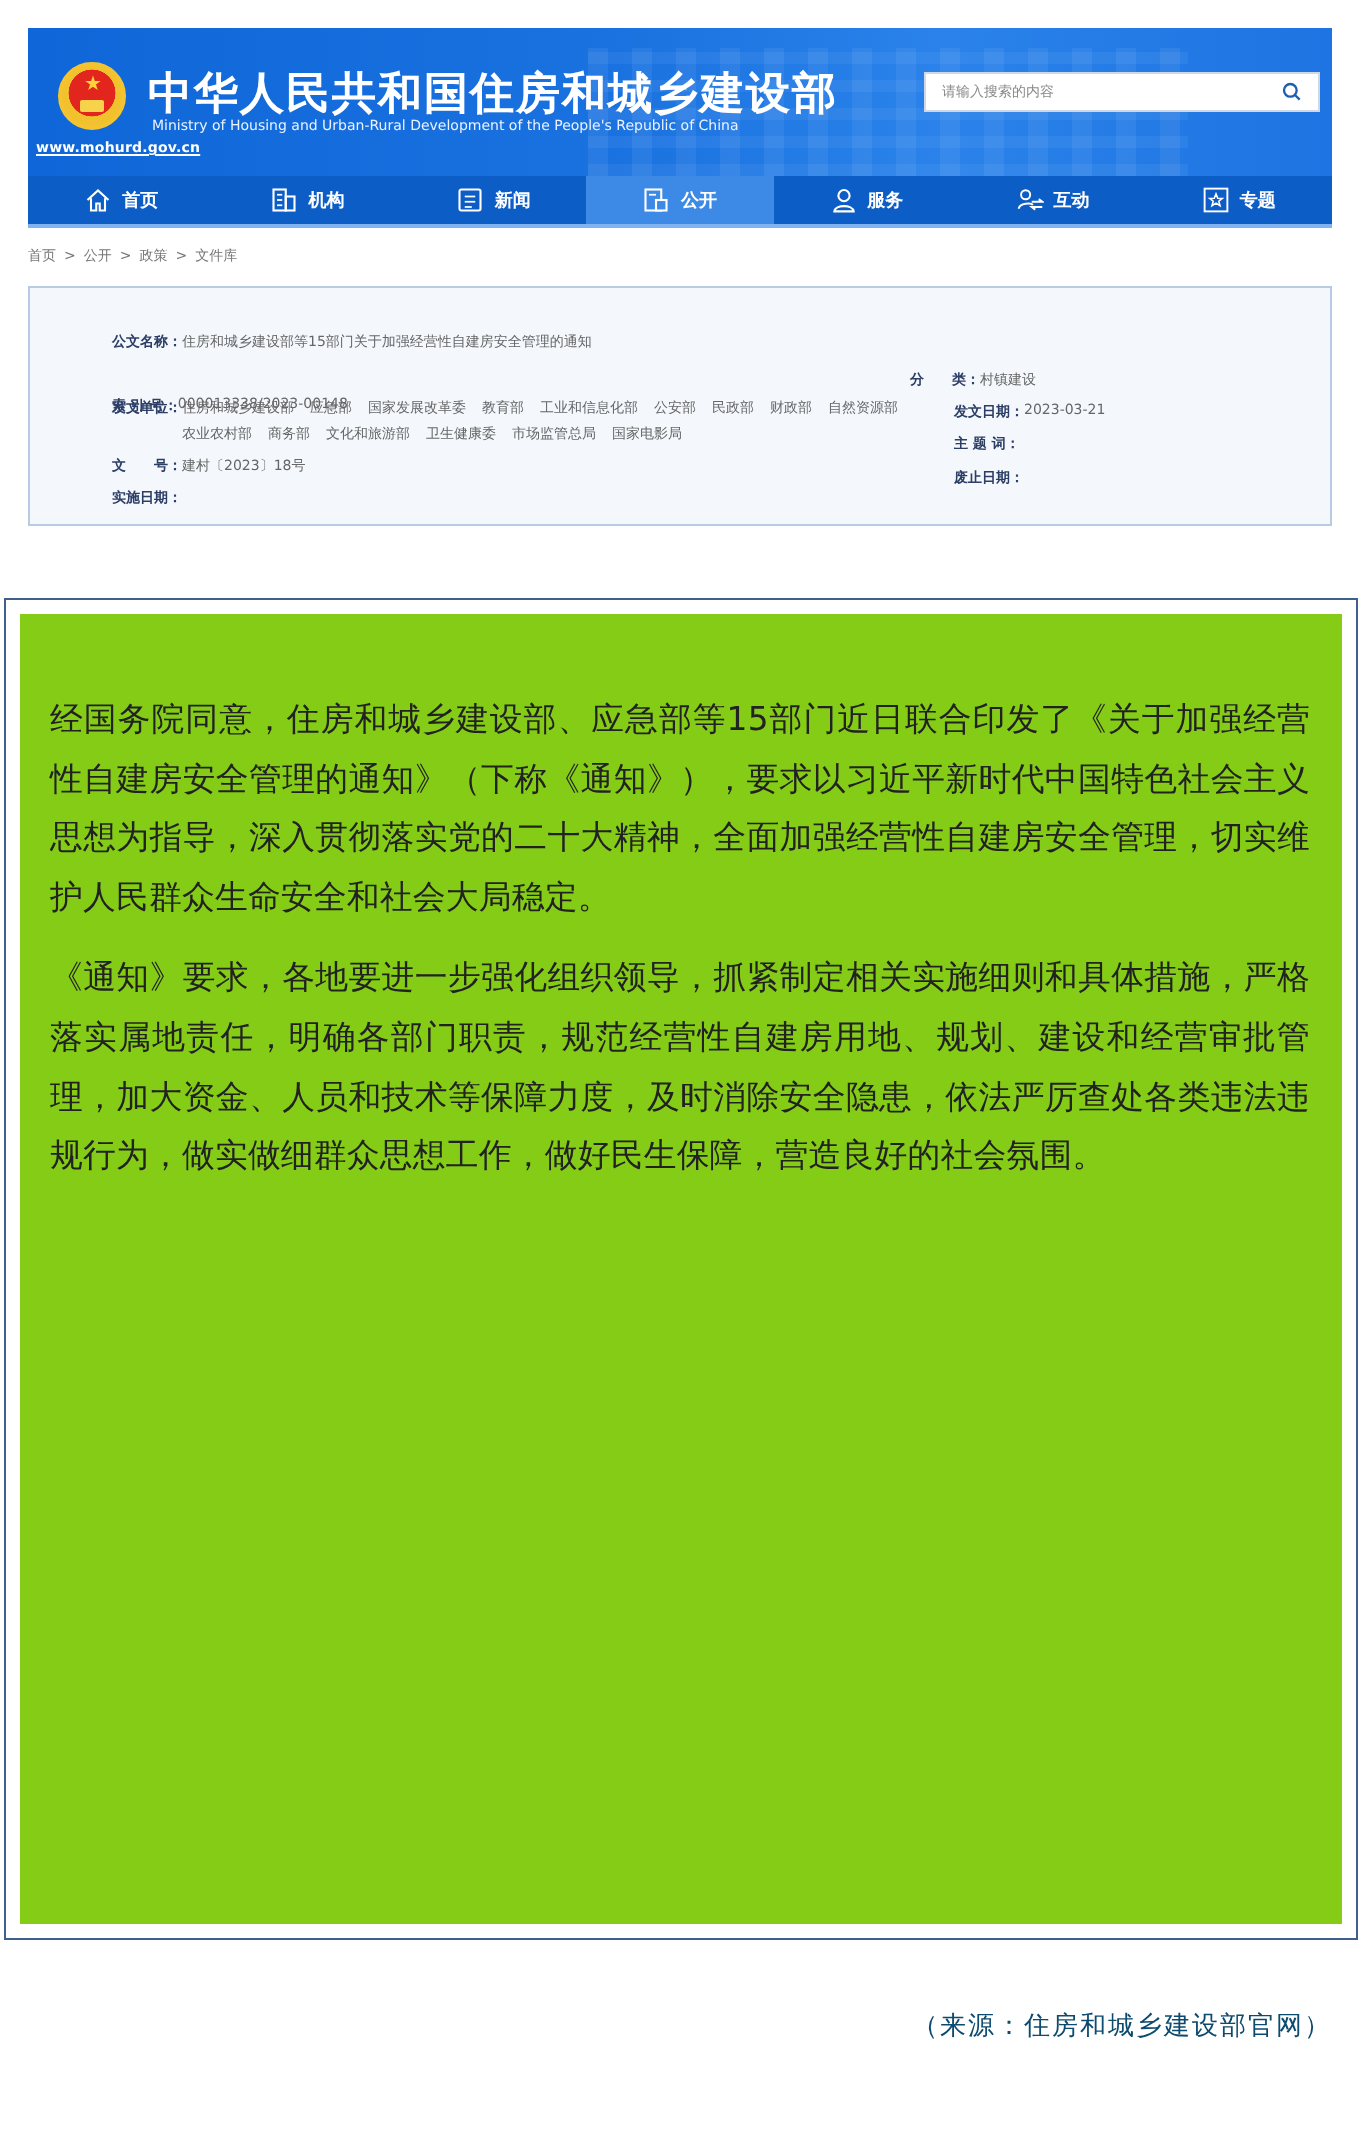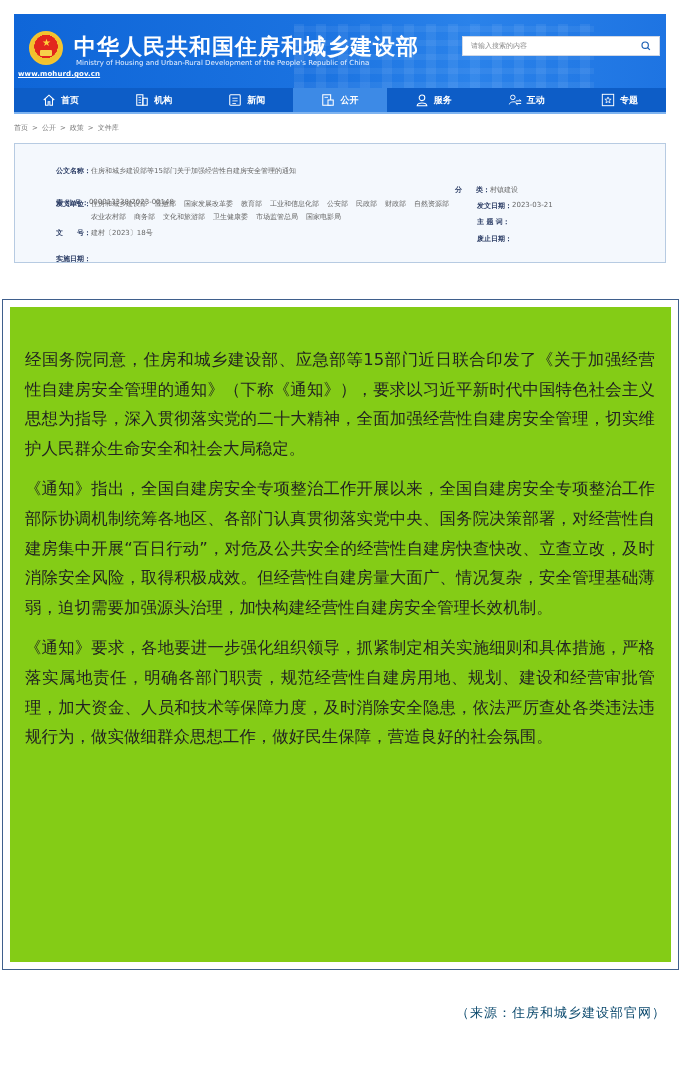--- a/index.html
+++ b/index.html
@@ -206,21 +206,21 @@
         <span>文化和旅游部</span>
         <span>卫生健康委</span>
         <span>市场监管总局</span>
         <span>国家电影局</span>
       </div>
     </div>
     <div class="meta-row" style="left:41px; top:84px;">
       <span class="meta-label">文　　号：</span>
       <span class="meta-value">建村〔2023〕18号</span>
     </div>
-    <div class="meta-row" style="left:41px; top:110px;">
+    <div class="meta-row" style="left:41px; top:100px;">
       <span class="meta-label">实施日期：</span>
       <span class="meta-value"></span>
     </div>
 
     <div class="meta-row" style="left:440px; top:41px;">
       <span class="meta-label">分　　类：</span>
       <span class="meta-value">村镇建设</span>
     </div>
     <div class="meta-row" style="left:462px; top:57px;">
       <span class="meta-label">发文日期：</span>
@@ -233,18 +233,17 @@
     <div class="meta-row" style="left:462px; top:90px;">
       <span class="meta-label">废止日期：</span>
       <span class="meta-value"></span>
     </div>
   </div>
 </div>
 
 <div class="article">
   <div class="article-inner">
     <p class="para">经国务院同意，住房和城乡建设部、应急部等15部门近日联合印发了《关于加强经营性自建房安全管理的通知》（下称《通知》），要求以习近平新时代中国特色社会主义思想为指导，深入贯彻落实党的二十大精神，全面加强经营性自建房安全管理，切实维护人民群众生命安全和社会大局稳定。</p>
-    <p class="para">《通知》指出，全国自建房安全专项整治工作开展以来，全国自建房安全专项整治工作部际协调机制统筹各地区、各部门认真贯彻落实党中央、国务院决策部署，对经营性自建房集中开展“百日行动”，对危及公共安全的经营性自建房快查快改、立查立改，及时消除安全风险，取得积极成效。但经营性自建房量大面广、情况复杂，安全管理基础薄弱，迫切需要加强源头治理，加快构建经营性自建房安全管理长效机制。</p>
     <p class="para">《通知》要求，各地要进一步强化组织领导，抓紧制定相关实施细则和具体措施，严格落实属地责任，明确各部门职责，规范经营性自建房用地、规划、建设和经营审批管理，加大资金、人员和技术等保障力度，及时消除安全隐患，依法严厉查处各类违法违规行为，做实做细群众思想工作，做好民生保障，营造良好的社会氛围。</p>
   </div>
 </div>
 
 <div class="source">（来源：住房和城乡建设部官网）</div>
 
 </body></html>

